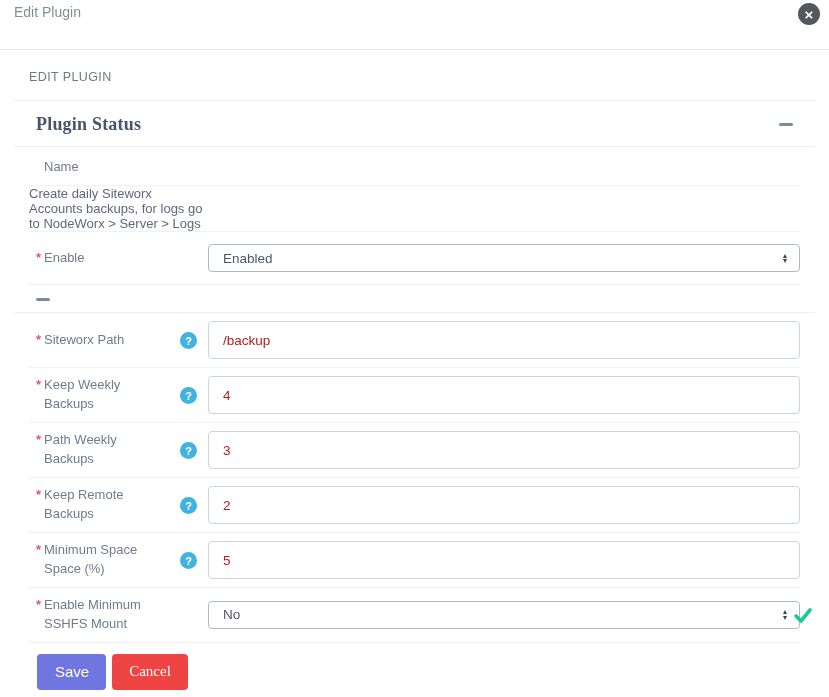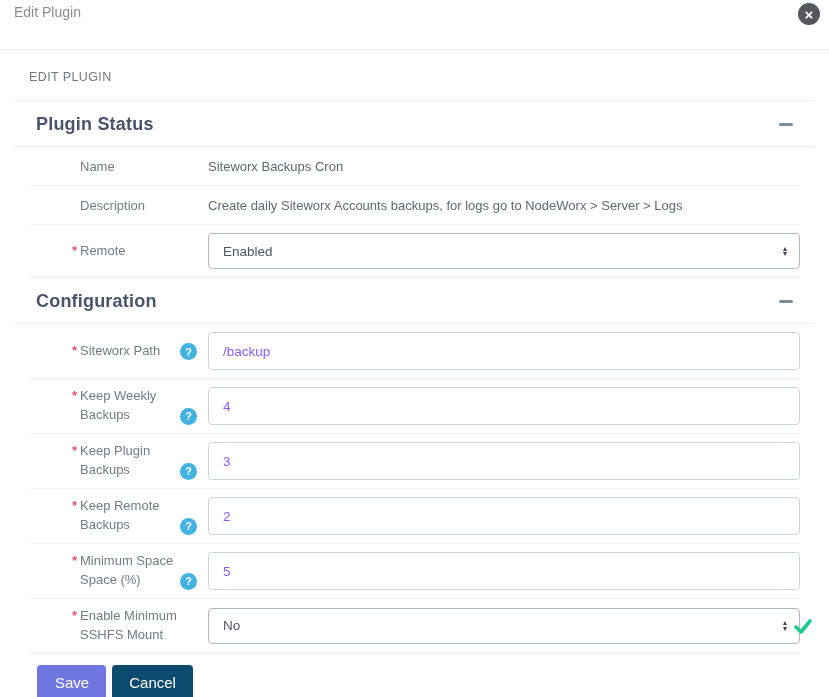--- a/index.html
+++ b/index.html
@@ -41,43 +41,43 @@
   }
 
   .section-heading {
     display: flex; align-items: center; justify-content: space-between;
     padding: 13px 22px 11px 22px;
     border-bottom: 1px solid #eceff1;
   }
   .section-heading h2 {
     font-size: 18px; font-weight: 700; color: #49536a;
     letter-spacing: .2px;
+    font-family: Liberation Serif, serif;
   }
   .collapse-dash {
     width: 14px; height: 3px; border-radius: 2px;
     background: #7d8c9a; cursor: pointer;
   }
 
   .rows { padding: 0 15px; }
 
   .row {
     display: grid;
     grid-template-columns: 179px 1fr;
     align-items: center;
     border-bottom: 1px solid #eff1f3;
     position: relative;
   }
   .row.static { min-height: 39px; }
   .row.control-row { padding: 8px 0; min-height: 53px; }
 
   .label-cell {
-    display: flex; align-items: flex-end; justify-content: space-between;
+    display: flex; align-items: center; justify-content: space-between;
     padding-left: 7px; padding-right: 11px;
     align-self: center;
-    margin-left: 36px;
   }
   .lbl {
     position: relative; padding-left: 8px;
     font-size: 13px; color: #6f7c8a; line-height: 1.45;
     max-width: 128px; display: inline-block;
   }
   .req {
     position: absolute; left: 0; top: 0;
     color: #e8506e; font-style: normal; font-weight: bold; font-size: 13px;
   }
@@ -92,26 +92,26 @@
     margin-top: 1px; cursor: pointer; user-select: none;
   }
 
   .value-cell { font-size: 13px; color: #5d6977; padding-right: 2px; }
 
   .txt-input {
     width: 100%; height: 36px;
     border: 1px solid #ccd5dd; border-radius: 4px;
     padding: 18px 14px;
     font-family: "Liberation Sans", sans-serif;
-    font-size: 13.5px; color: #8b5cf6;
+    font-size: 13.5px; color: #b91c1c;
     background: #fff; outline: none;
   }
 
   .select-box {
-    width: 100%; height: 36px;
+    width: 100%; height: 28px;
     border: 1px solid #aeb9c3; border-radius: 4px;
     display: flex; align-items: center; justify-content: space-between;
     padding: 0 12px 0 14px;
     font-size: 13.5px; color: #4c5765;
     background: #fff; cursor: pointer;
   }
   .updown {
     display: flex; flex-direction: column; align-items: center;
     font-size: 8px; line-height: 5.5px; color: #39434e;
     letter-spacing: 0;
@@ -128,21 +128,21 @@
     padding: 11px 15px 0 23px;
     display: flex; gap: 6px;
   }
   .btn {
     height: 36px; border: none; border-radius: 4px;
     font-family: "Liberation Sans", sans-serif;
     font-size: 15px; color: #fff; cursor: pointer;
     padding: 0 17px;
   }
   .btn-save { background: #7076e0; padding-left: 18px; }
-  .btn-cancel { background: #0c4a6e; }
+  .btn-cancel { background: #ef4444; font-family: Liberation Serif, serif; }
 </style>
 </head>
 <body>
 
 <div class="modal-bar">
   <div class="modal-title">Edit Plugin</div>
   <div class="close-btn">×</div>
 </div>
 
 <div class="content">
@@ -153,47 +153,42 @@
     <h2>Plugin Status</h2>
     <div class="collapse-dash"></div>
   </div>
 
   <div class="rows">
 
     <div class="row static">
       <div class="label-cell">
         <span class="plain-lbl">Name</span>
       </div>
-      <div class="value-cell">Siteworx Backups Cron</div>
     </div>
 
     <div class="row static">
-      <div class="label-cell">
-        <span class="plain-lbl">Description</span>
-      </div>
       <div class="value-cell">Create daily Siteworx Accounts backups, for logs go to NodeWorx &gt; Server &gt; Logs</div>
     </div>
 
     <div class="row control-row">
       <div class="label-cell">
-        <span class="lbl"><em class="req">*</em><span>Remote</span></span>
+        <span class="lbl"><em class="req">*</em><span>Enable</span></span>
       </div>
       <div class="select-box">
         <span>Enabled</span>
         <span class="updown">
             <span>▴</span>
             <span>▾</span>
           </span>
       </div>
     </div>
 
   </div>
 
   <div class="section-heading">
-    <h2>Configuration</h2>
     <div class="collapse-dash"></div>
   </div>
 
   <div class="rows">
 
     <div class="row control-row">
       <div class="label-cell">
         <span class="lbl"><em class="req">*</em><span>Siteworx Path</span></span>
         <span class="help-badge">?</span>
       </div>
@@ -203,21 +198,21 @@
     <div class="row control-row">
       <div class="label-cell">
         <span class="lbl"><em class="req">*</em><span>Keep Weekly Backups</span></span>
         <span class="help-badge">?</span>
       </div>
       <div><input class="txt-input" type="text" value="4" style=""></div>
     </div>
 
     <div class="row control-row">
       <div class="label-cell">
-        <span class="lbl"><em class="req">*</em><span>Keep Plugin Backups</span></span>
+        <span class="lbl"><em class="req">*</em><span>Path Weekly Backups</span></span>
         <span class="help-badge">?</span>
       </div>
       <div><input class="txt-input" type="text" value="3" style=""></div>
     </div>
 
     <div class="row control-row">
       <div class="label-cell">
         <span class="lbl"><em class="req">*</em><span>Keep Remote Backups</span></span>
         <span class="help-badge">?</span>
       </div>

